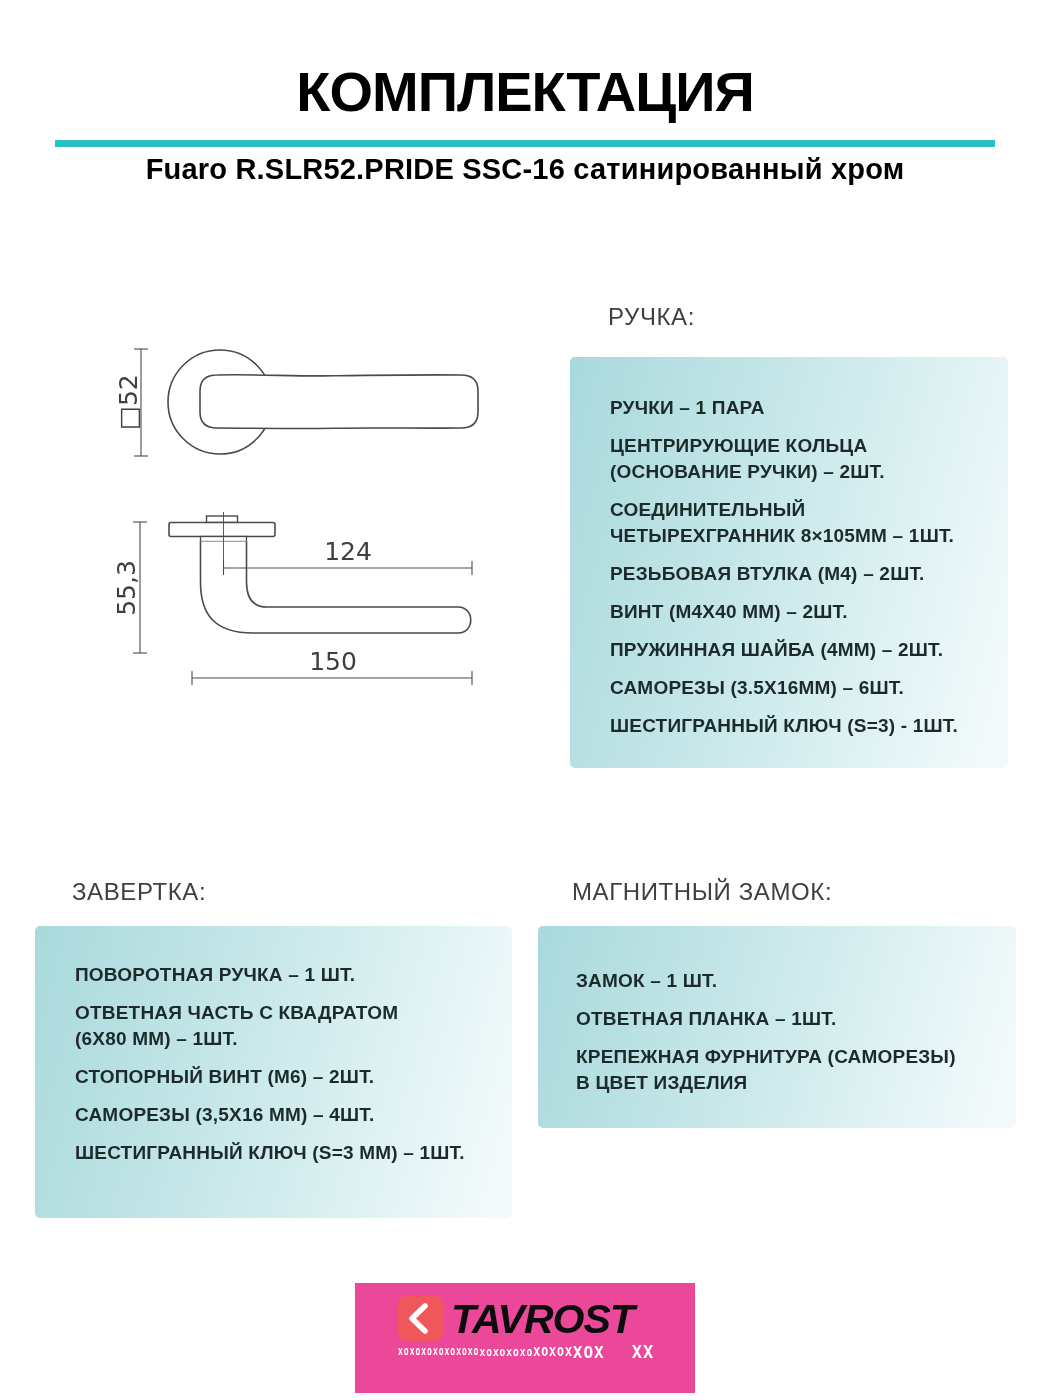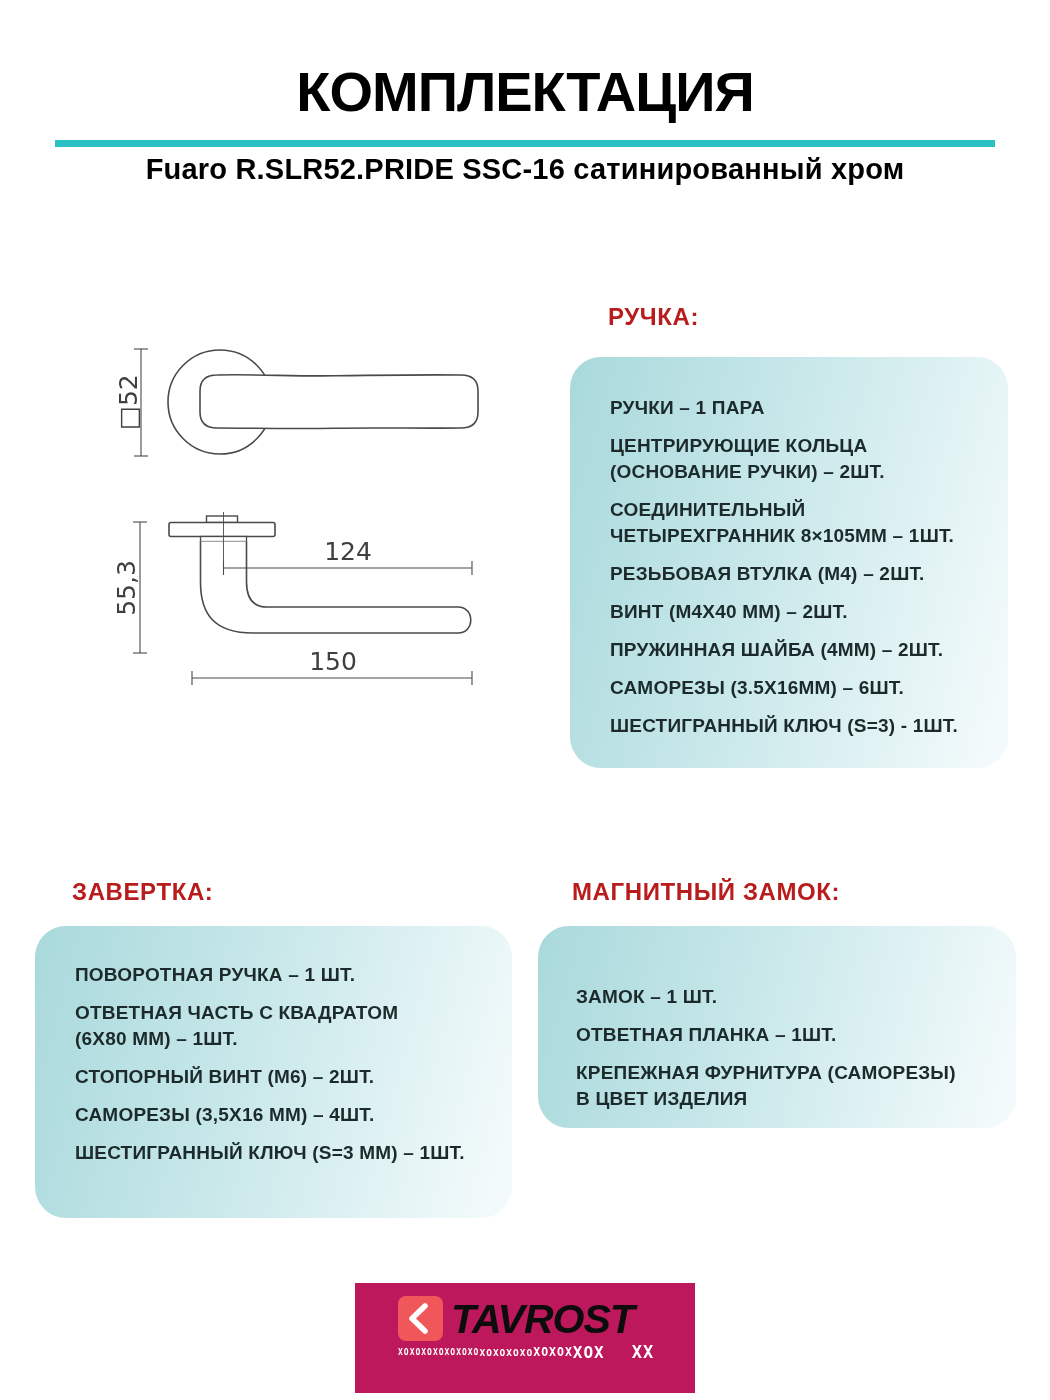--- a/index.html
+++ b/index.html
@@ -13,39 +13,39 @@
   }
   .divider{
     position:absolute;top:140px;left:55px;width:940px;height:7px;background:#2bc0c1;
   }
   .page-subtitle{
     position:absolute;top:153px;left:0;width:1050px;text-align:center;
     font-size:29px;font-weight:700;color:#000;letter-spacing:0.2px;
   }
   .drawing{position:absolute;left:90px;top:330px;}
   .sec-heading{
-    position:absolute;font-size:24px;font-weight:700;color:#b91c1c;letter-spacing:0.6px;white-space:nowrap;
+    position:absolute;font-size:24px;font-weight:400;color:#404040;letter-spacing:0.6px;white-space:nowrap;
   }
   #h-ruchka{left:608px;top:303px;}
   #h-zavertka{left:72px;top:878px;}
   #h-magnit{left:572px;top:878px;}
   .kit-box{
-    position:absolute;border-radius:31px;
+    position:absolute;border-radius:5px;
     background:linear-gradient(105deg,#a9d9dc 0%,#c9e8ea 45%,#f2fafb 95%);
     box-sizing:border-box;
   }
   #box-ruchka{left:570px;top:357px;width:438px;height:411px;padding:38px 28px 0 40px;}
   #box-zavertka{left:35px;top:926px;width:477px;height:292px;padding:36px 28px 0 40px;}
-  #box-magnit{left:538px;top:926px;width:478px;height:202px;padding:58px 28px 0 38px;}
+  #box-magnit{left:538px;top:926px;width:478px;height:202px;padding:42px 28px 0 38px;}
   .kit-item{
     font-size:19px;font-weight:700;line-height:26px;margin:0 0 12px 0;
     letter-spacing:0.2px;white-space:pre-line;color:#1c2a2b;
   }
   .logo{
-    position:absolute;left:355px;top:1283px;width:340px;height:110px;background:#be185d;
+    position:absolute;left:355px;top:1283px;width:340px;height:110px;background:#ec4899;
   }
   .logo-mark{
     position:absolute;left:43px;top:13px;width:45px;height:45px;background:#f0575a;border-radius:8px;
     display:flex;align-items:center;justify-content:center;
   }
   .logo-brand{
     position:absolute;left:96px;top:13px;width:210px;height:46px;
     font-size:41px;line-height:46px;font-weight:800;font-style:italic;letter-spacing:-1px;color:#0c0c0c;
   }
   .logo-ornament{

